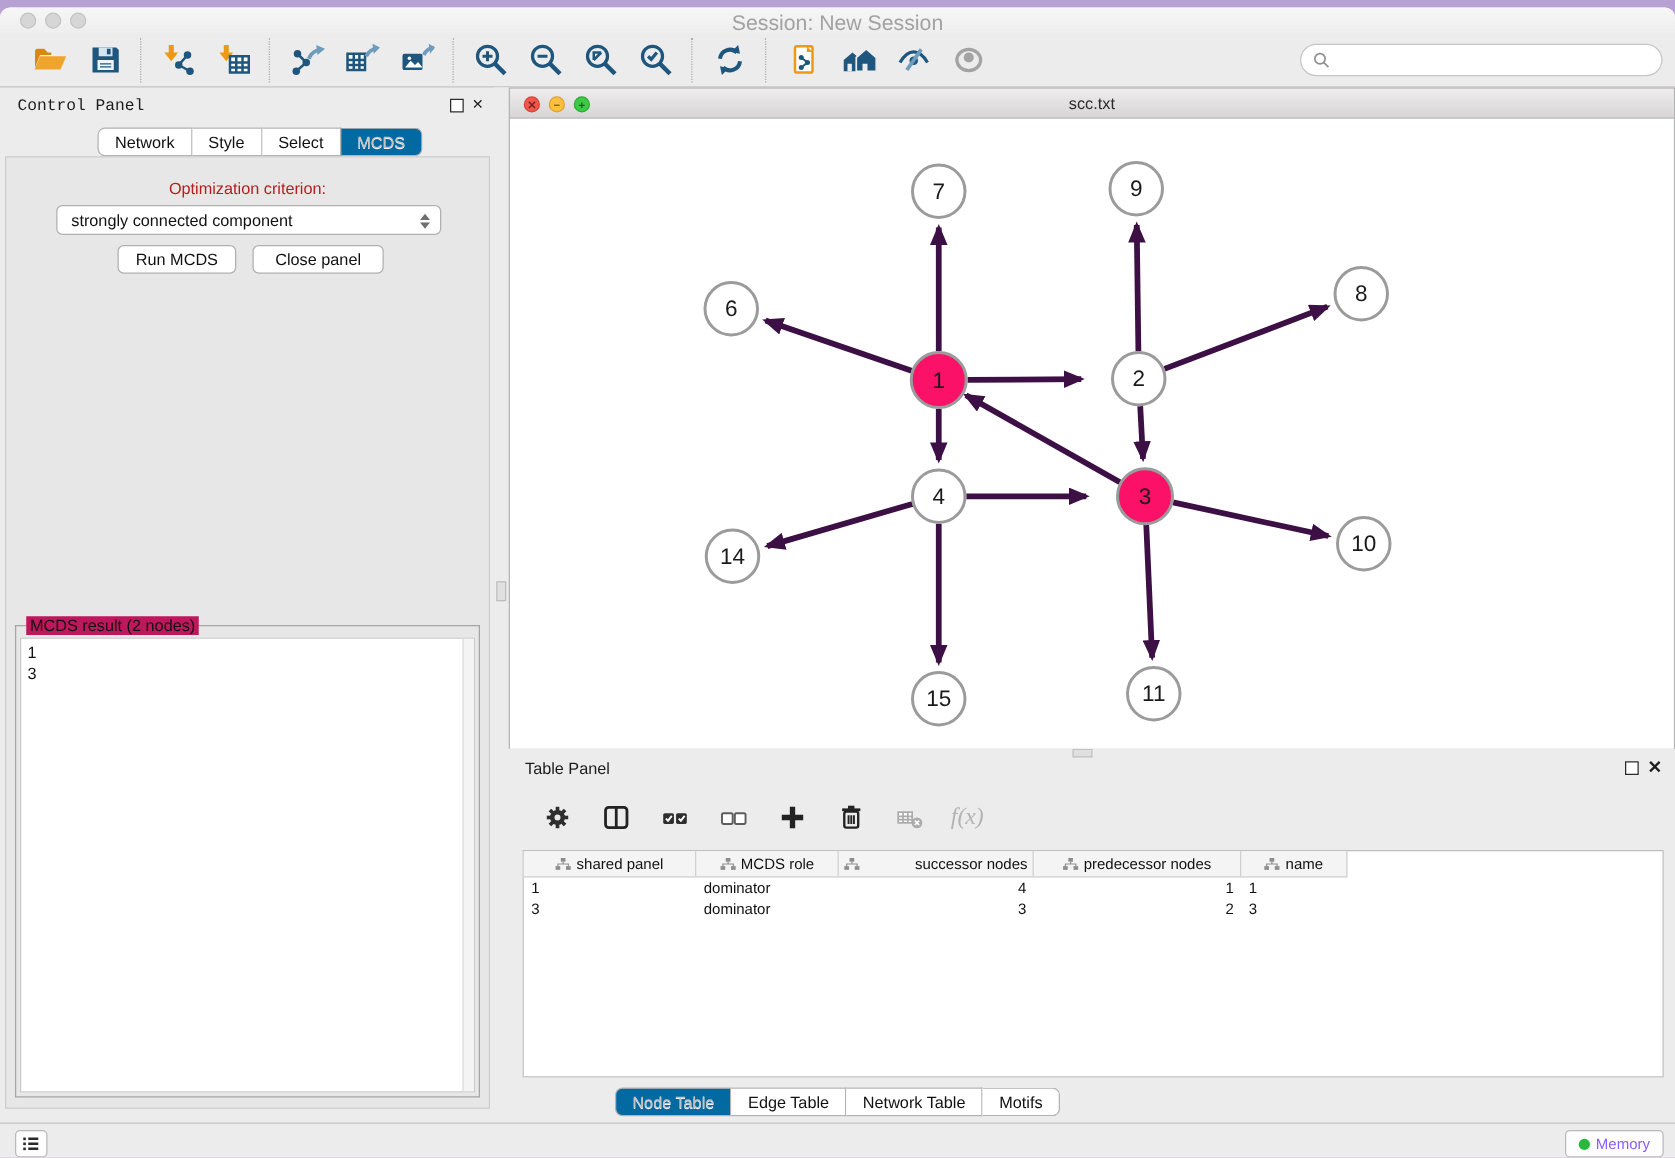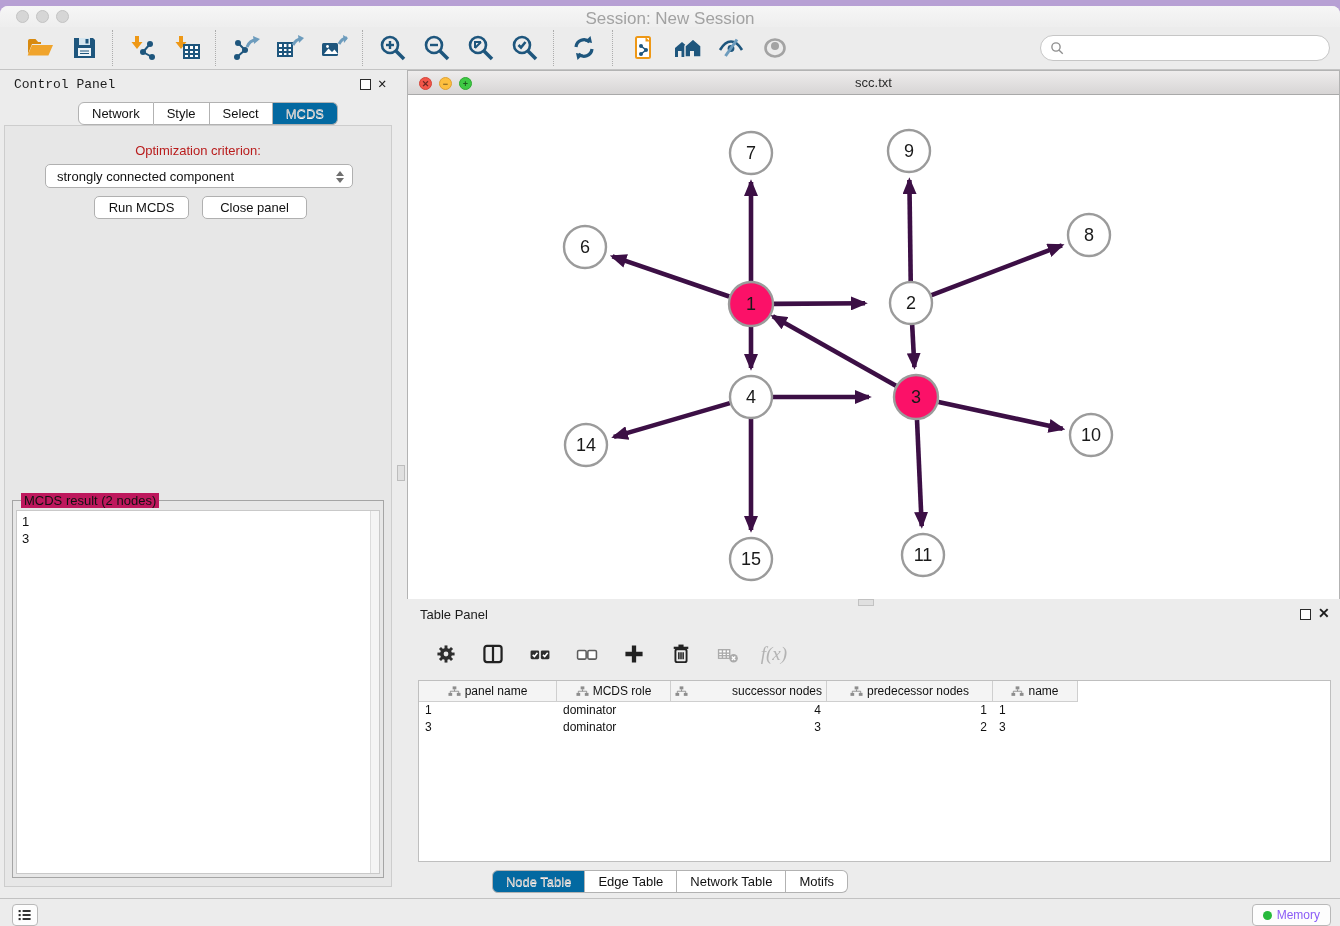--- a/index.html
+++ b/index.html
@@ -452,21 +452,21 @@
     <div class="grid-head" id="grid-head">
         <div class="gh-cell" style="width: 138px;">
           <svg viewBox="0 0 14 14" width="13" height="13">
             <g fill="#8d8d8d">
               <rect x="5" y="1.5" width="4" height="3.2"></rect>
               <rect x="0.5" y="8.5" width="4" height="3.2"></rect>
               <rect x="9.5" y="8.5" width="4" height="3.2"></rect>
             </g>
             <path d="M7 4.7v2M2.5 8.5V6.7h9v1.8" stroke="#8d8d8d" fill="none"></path>
           </svg>
-          <span>panel name</span>
+          <span>shared panel</span>
         </div>
         <div class="gh-cell" style="width: 114px;">
           <svg viewBox="0 0 14 14" width="13" height="13">
             <g fill="#8d8d8d">
               <rect x="5" y="1.5" width="4" height="3.2"></rect>
               <rect x="0.5" y="8.5" width="4" height="3.2"></rect>
               <rect x="9.5" y="8.5" width="4" height="3.2"></rect>
             </g>
             <path d="M7 4.7v2M2.5 8.5V6.7h9v1.8" stroke="#8d8d8d" fill="none"></path>
           </svg>

